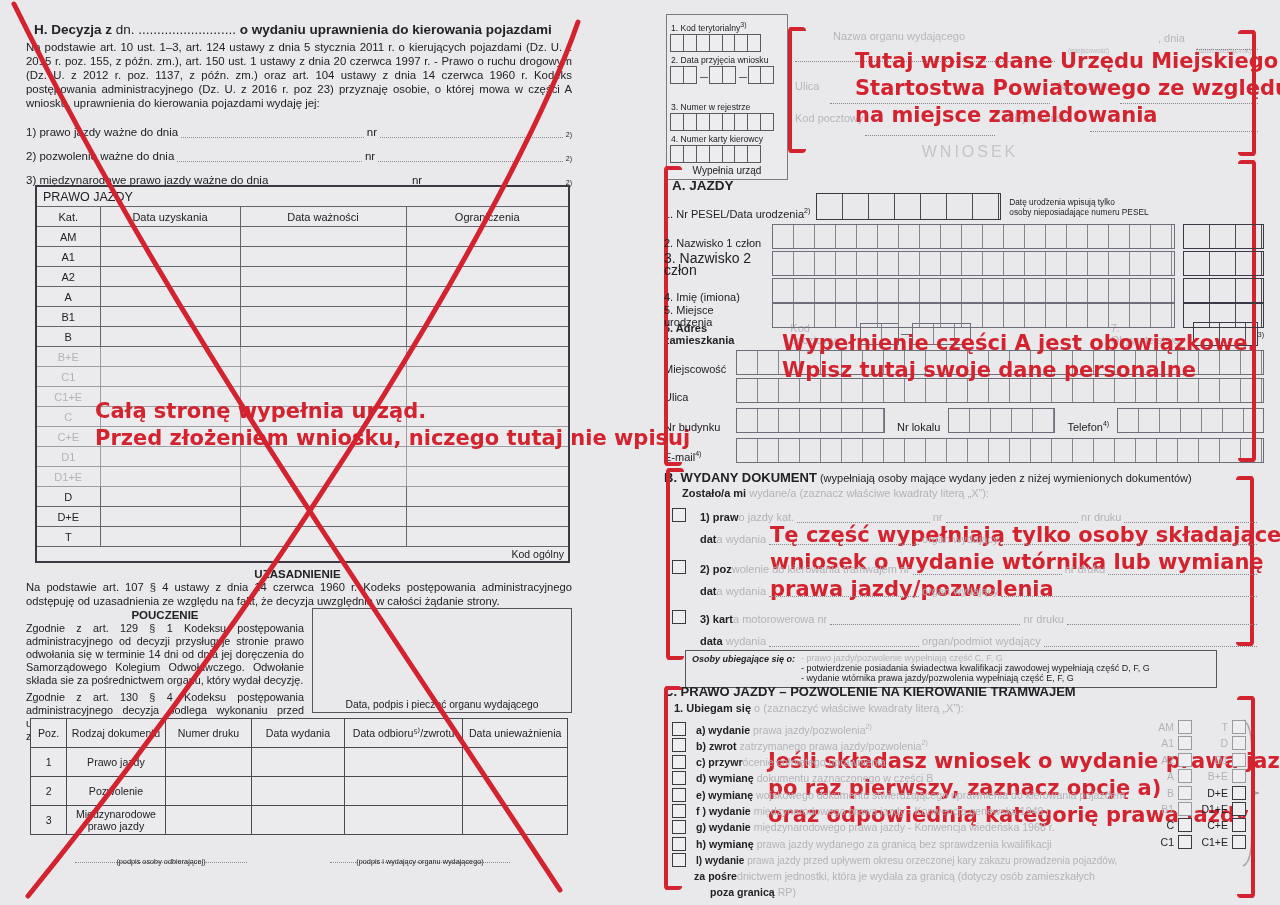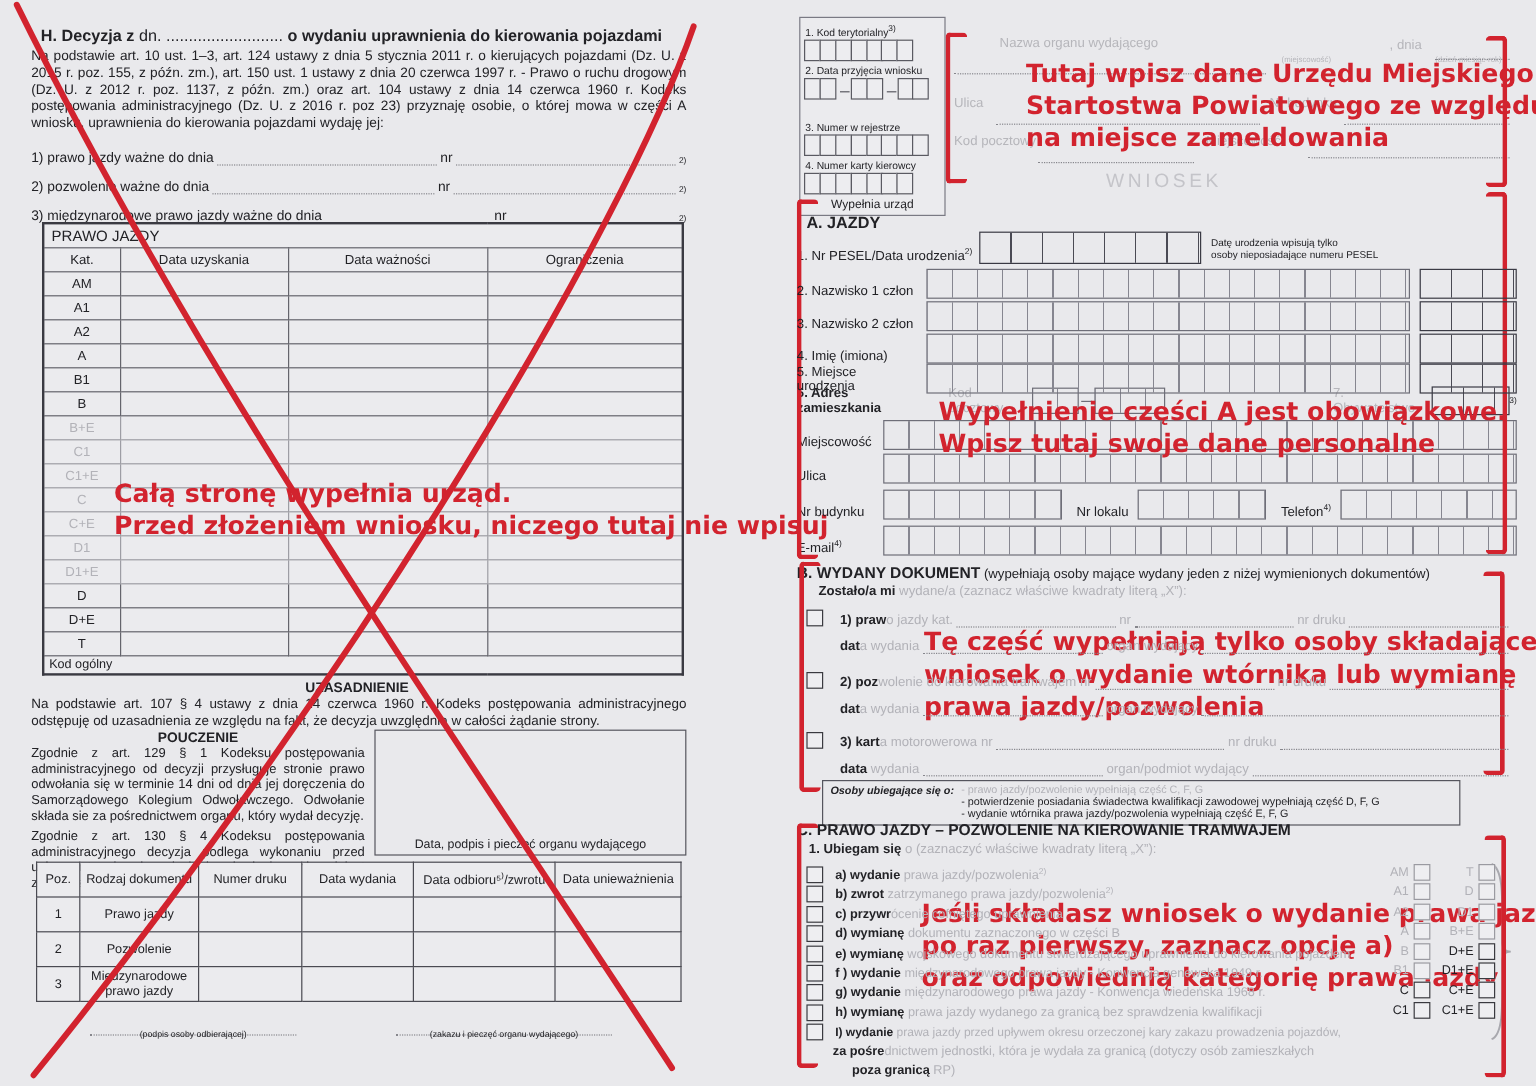--- a/index.html
+++ b/index.html
@@ -27,21 +27,21 @@
         width:14px;border-radius:4px;}
   table{border-collapse:collapse;}
   
   #lp-table table{width:533px;table-layout:fixed;}
   #lp-table td,#lp-table th{border:1px solid #64646c;font-weight:normal;
         font-size:11px;height:19px;padding:0 4px;background:#ebebee;}
   #lp-table .ttl{font-size:12.5px;padding-left:6px;text-align:left;}
   #lp-table .hdr td{text-align:center;font-size:11px;}
   #lp-table .kat{text-align:center;}
   #lp-table tr.fd td{color:#b2b2b8;border-color:#9d9da4;}
-  #lp-table .foot td{font-size:10.5px;height:14px;text-align:left;}
+  #lp-table .foot td{font-size:10.5px;height:14px;text-align:right;}
   #lp-table table{border:2px solid #3a3a42;}
   
   #doc-table table{width:538px;table-layout:fixed;border:1.6px solid #3a3a42;}
   #doc-table td{border:1.2px solid #4a4a52;font-size:10.6px;text-align:center;
         padding:2px 3px;background:#ebebee;}
   #doc-table .h td{height:24px;}
   .officecell{width:12px;height:16px;border:1.1px solid #5a5a62;background:#ededf0;flex:none;margin-left:-1.1px;}
   .smallgrid{display:flex;}
   .catlbl{font-size:10.5px;}
 </style>
@@ -265,21 +265,21 @@
               <td></td>
               <td></td>
             </tr>
           </tbody>
         </table>
       </div>
 
     <div class="abs dotsfix" style="left:55px;top:843px;width:172px;"></div>
     <div class="abs" style="left:55px;top:849px;width:172px;text-align:center;font-size:7.3px;">(podpis osoby odbierającej)</div>
     <div class="abs dotsfix" style="left:310px;top:843px;width:180px;"></div>
-    <div class="abs" style="left:310px;top:849px;width:180px;text-align:center;font-size:7.3px;">(zakazu i pieczęć organu wydającego)</div>
+    <div class="abs" style="left:310px;top:849px;width:180px;text-align:center;font-size:7.3px;">(podpis i wydający organu wydającego)</div>
   </div>
 
   <svg class="abs" width="600" height="905" style="left:0;top:0;pointer-events:none;" viewBox="0 0 600 905">
     <path d="M14,4 C160,300 330,540 560,890" stroke="#d2232e" stroke-width="5" fill="none" stroke-linecap="round"></path>
     <path d="M578,22 C520,190 300,560 28,896" stroke="#d2232e" stroke-width="5" fill="none" stroke-linecap="round"></path>
   </svg>
 
   <div class="abs" style="left:660px;top:0;width:620px;height:905px;">
 
     <div class="abs" style="left:6px;top:14px;width:112px;height:158px;border:1.2px solid #7a7a84;background:#ebebee;padding:3px 4px;">
@@ -458,21 +458,21 @@
     <div class="brkL abs" style="left:6px;top:468px;height:184px;"></div>
     <div class="brkR abs" style="left:576px;top:476px;height:162px;"></div>
     <div class="brkL abs" style="left:4px;top:686px;height:196px;"></div>
     <div class="brkR abs" style="left:577px;top:696px;height:194px;"></div>
   <div class="abs row" style="left: 4px; top: 224px; width: 600px;">
         <div style="font-size: 11px; width: 108px; line-height: 11.5px;">2. Nazwisko 1 człon</div>
         <div class="bgrid" style="flex: 1 1 0%;"></div>
         <div class="bgrid dark" style="width: 79px; margin-left: 8px;"></div>
       </div>
       <div class="abs row" style="left: 4px; top: 251px; width: 600px;">
-        <div style="font-size: 11px; width: 108px; line-height: 11.5px;">3. Nazwisko 2 człon</div>
+        <div style="font-size: 14px; width: 108px; line-height: 11.5px;">3. Nazwisko 2 człon</div>
         <div class="bgrid" style="flex: 1 1 0%;"></div>
         <div class="bgrid dark" style="width: 79px; margin-left: 8px;"></div>
       </div>
       <div class="abs row" style="left: 4px; top: 278px; width: 600px;">
         <div style="font-size: 11px; width: 108px; line-height: 11.5px;">4. Imię (imiona)</div>
         <div class="bgrid" style="flex: 1 1 0%;"></div>
         <div class="bgrid dark" style="width: 79px; margin-left: 8px;"></div>
       </div>
       <div class="abs row" style="left: 4px; top: 303px; width: 600px;">
         <div style="font-size: 11px; width: 108px; line-height: 11.5px;">5. Miejsce<div>urodzenia</div></div>

